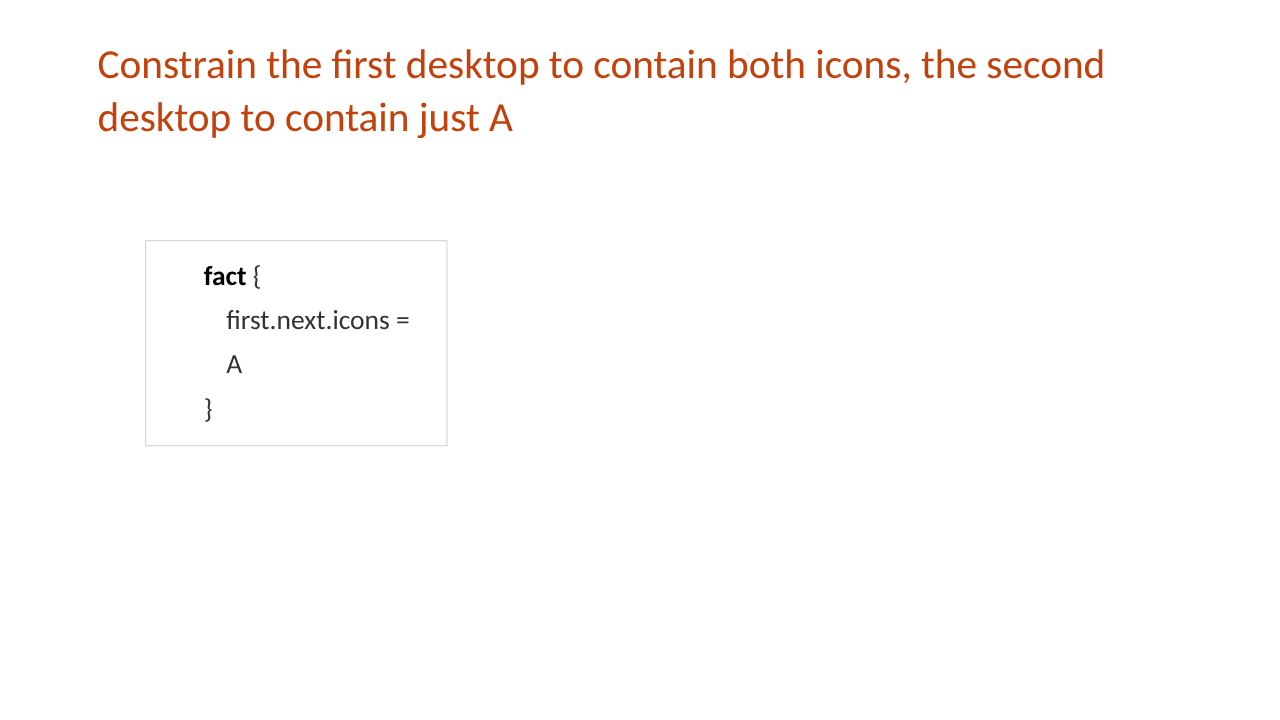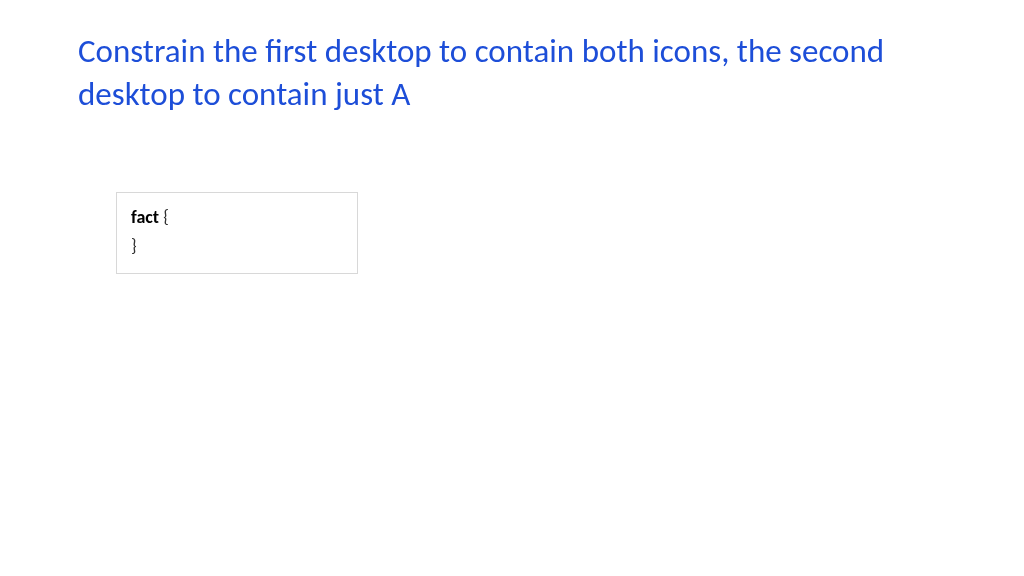--- a/index.html
+++ b/index.html
@@ -16,47 +16,49 @@
       position: relative;
     }
     .slide-title {
       position: absolute;
       top: 30px;
       left: 78px;
       right: 78px;
       font-size: 33px;
       font-weight: 400;
       line-height: 1.3;
-      color: #1d4ed8;
+      color: #c2410c;
     }
     .code-box {
       position: absolute;
       top: 192px;
       left: 116px;
       width: 242px;
       border: 1px solid #d8d8d8;
       background: #ffffff;
       padding: 10px 14px 12px 14px;
     }
     .code-line {
-      font-size: 18px;
+      font-size: 22px;
       line-height: 1.6;
       color: #333333;
+      margin-left: 32px;
     }
     .code-indent {
       padding-left: 18px;
     }
     .kw {
       font-weight: bold;
       color: #000000;
     }
   </style>
 </head>
 <body>
 
 <div class="slide-title">Constrain the first desktop to contain both icons, the second desktop to contain just A</div>
 
 <div class="code-box">
   <div class="code-line">
     <span class="kw">fact</span><span> {</span>
   </div>
+  <div class="code-line code-indent">first.next.icons = A</div>
   <div class="code-line">}</div>
 </div>
 
 </body></html>

